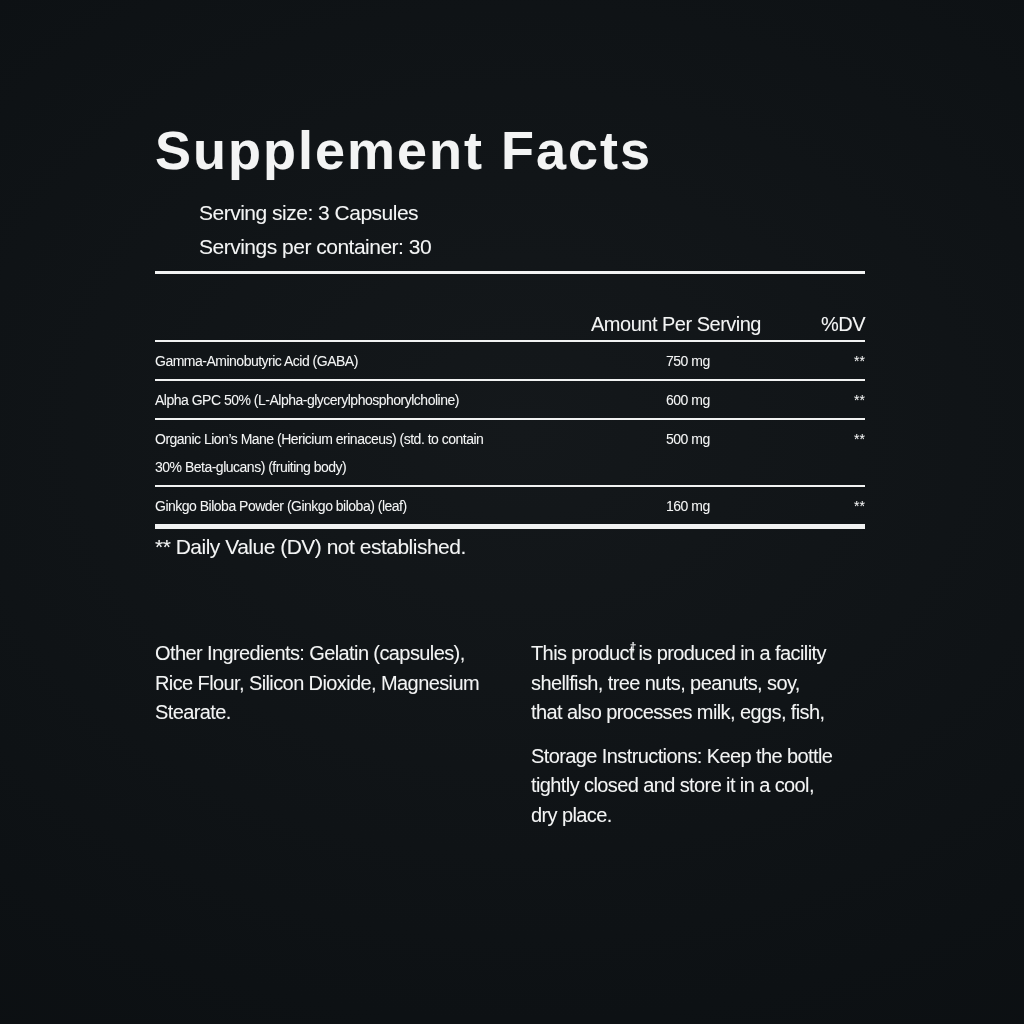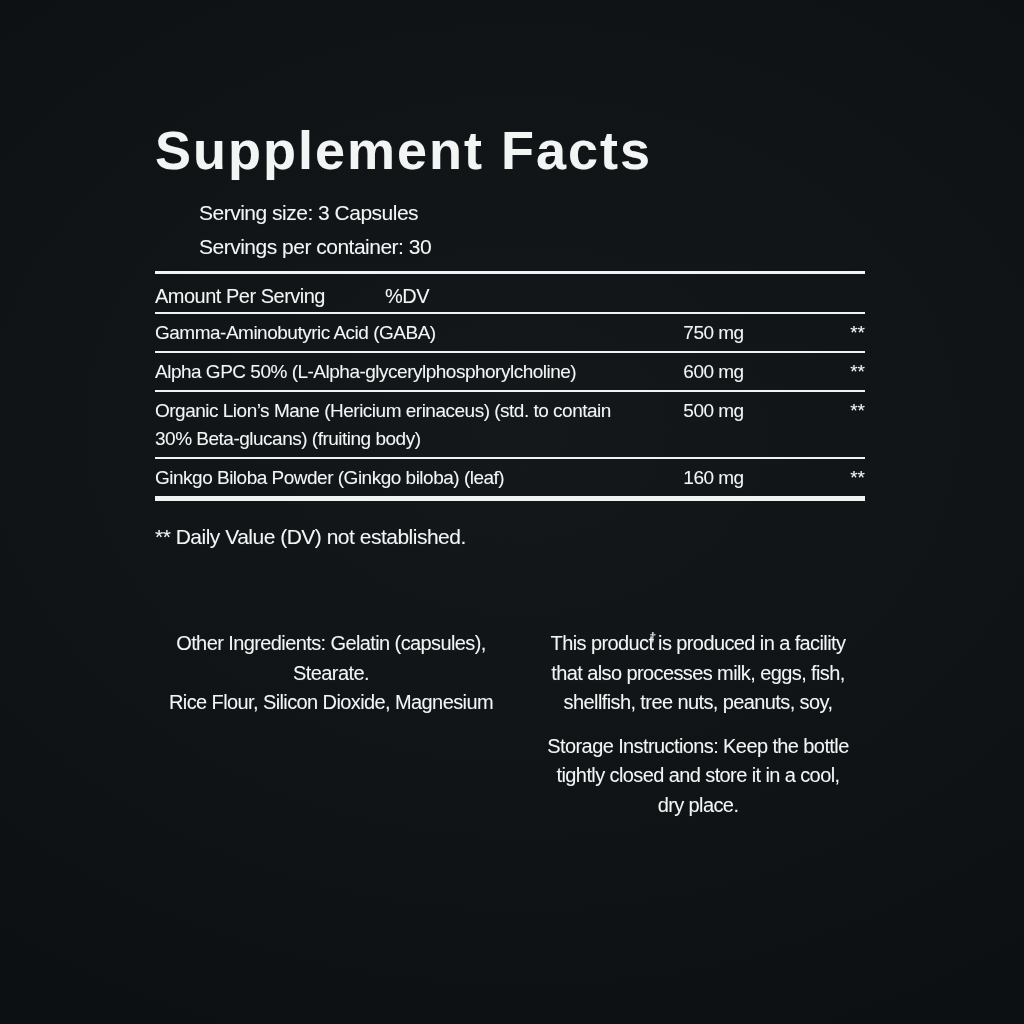--- a/index.html
+++ b/index.html
@@ -37,51 +37,51 @@
     line-height: 34px;
     white-space: nowrap;
   }
   .facts-table {
     margin-top: 7px;
     border-top: 3px solid #f1f2f2;
     border-bottom: 5px solid #f1f2f2;
   }
   .t-head {
     display: flex;
+    justify-content: flex-end;
     align-items: flex-end;
     padding: 8px 0 2px 0;
     border-bottom: 2px solid #f1f2f2;
     font-size: 20px;
     line-height: 28px;
   }
   .h-amt { text-align: right; white-space: nowrap; }
-  .h-dv { width: 104px; text-align: right; white-space: nowrap; }
+  .h-dv { width: 104px; text-align: right; white-space: nowrap; margin-top: 28px; }
   .t-row {
     display: flex;
     align-items: flex-start;
     padding: 5px 0 4px 0;
     border-bottom: 2px solid #f1f2f2;
-    font-size: 19px;
+    font-size: 14px;
     line-height: 28px;
   }
   .t-row:last-child { border-bottom: none; }
   .cell-name { flex: 1; }
-  .cell-amt { width: 95px; text-align: center; white-space: nowrap; }
+  .cell-amt { width: 95px; text-align: left; white-space: nowrap; }
   .cell-dv { width: 104px; text-align: right; white-space: nowrap; letter-spacing: 0; }
   .line { white-space: nowrap; }
   .footnote {
-    margin-top: 22px;
+    margin-top: 4px;
     font-size: 21px;
     line-height: 28px;
     white-space: nowrap;
   }
   .columns {
     display: flex;
     margin-top: 78px;
-    text-align: center;
   }
   .col-left {
     width: 352px;
     margin-right: 24px;
     font-size: 20px;
     line-height: 29.5px;
     letter-spacing: -0.6px;
   }
   .col-right {
     flex: 1;
@@ -148,29 +148,29 @@
             <div class="cell-dv">**</div>
           </div>
         </div>
     </div>
 
     <div class="footnote">** Daily Value (DV) not established.</div>
 
     <div class="columns">
       <div class="col-left para">
           <div class="line">Other Ingredients: Gelatin (capsules),</div>
+          <div class="line">Rice Flour, Silicon Dioxide, Magnesium</div>
           <div class="line">Stearate.</div>
-          <div class="line">Rice Flour, Silicon Dioxide, Magnesium</div>
         </div>
       <div class="col-right">
         <div class="para">
           <div class="line"><span>This product</span><sup class="dagger">†</sup><span> is produced in a facility</span></div>
           <div>
+              <div class="line">shellfish, tree nuts, peanuts, soy,</div>
               <div class="line">that also processes milk, eggs, fish,</div>
-              <div class="line">shellfish, tree nuts, peanuts, soy,</div>
             </div>
         </div>
         <div class="para storage">
             <div class="line">Storage Instructions: Keep the bottle</div>
             <div class="line">tightly closed and store it in a cool,</div>
             <div class="line">dry place.</div>
           </div>
       </div>
     </div>
 

